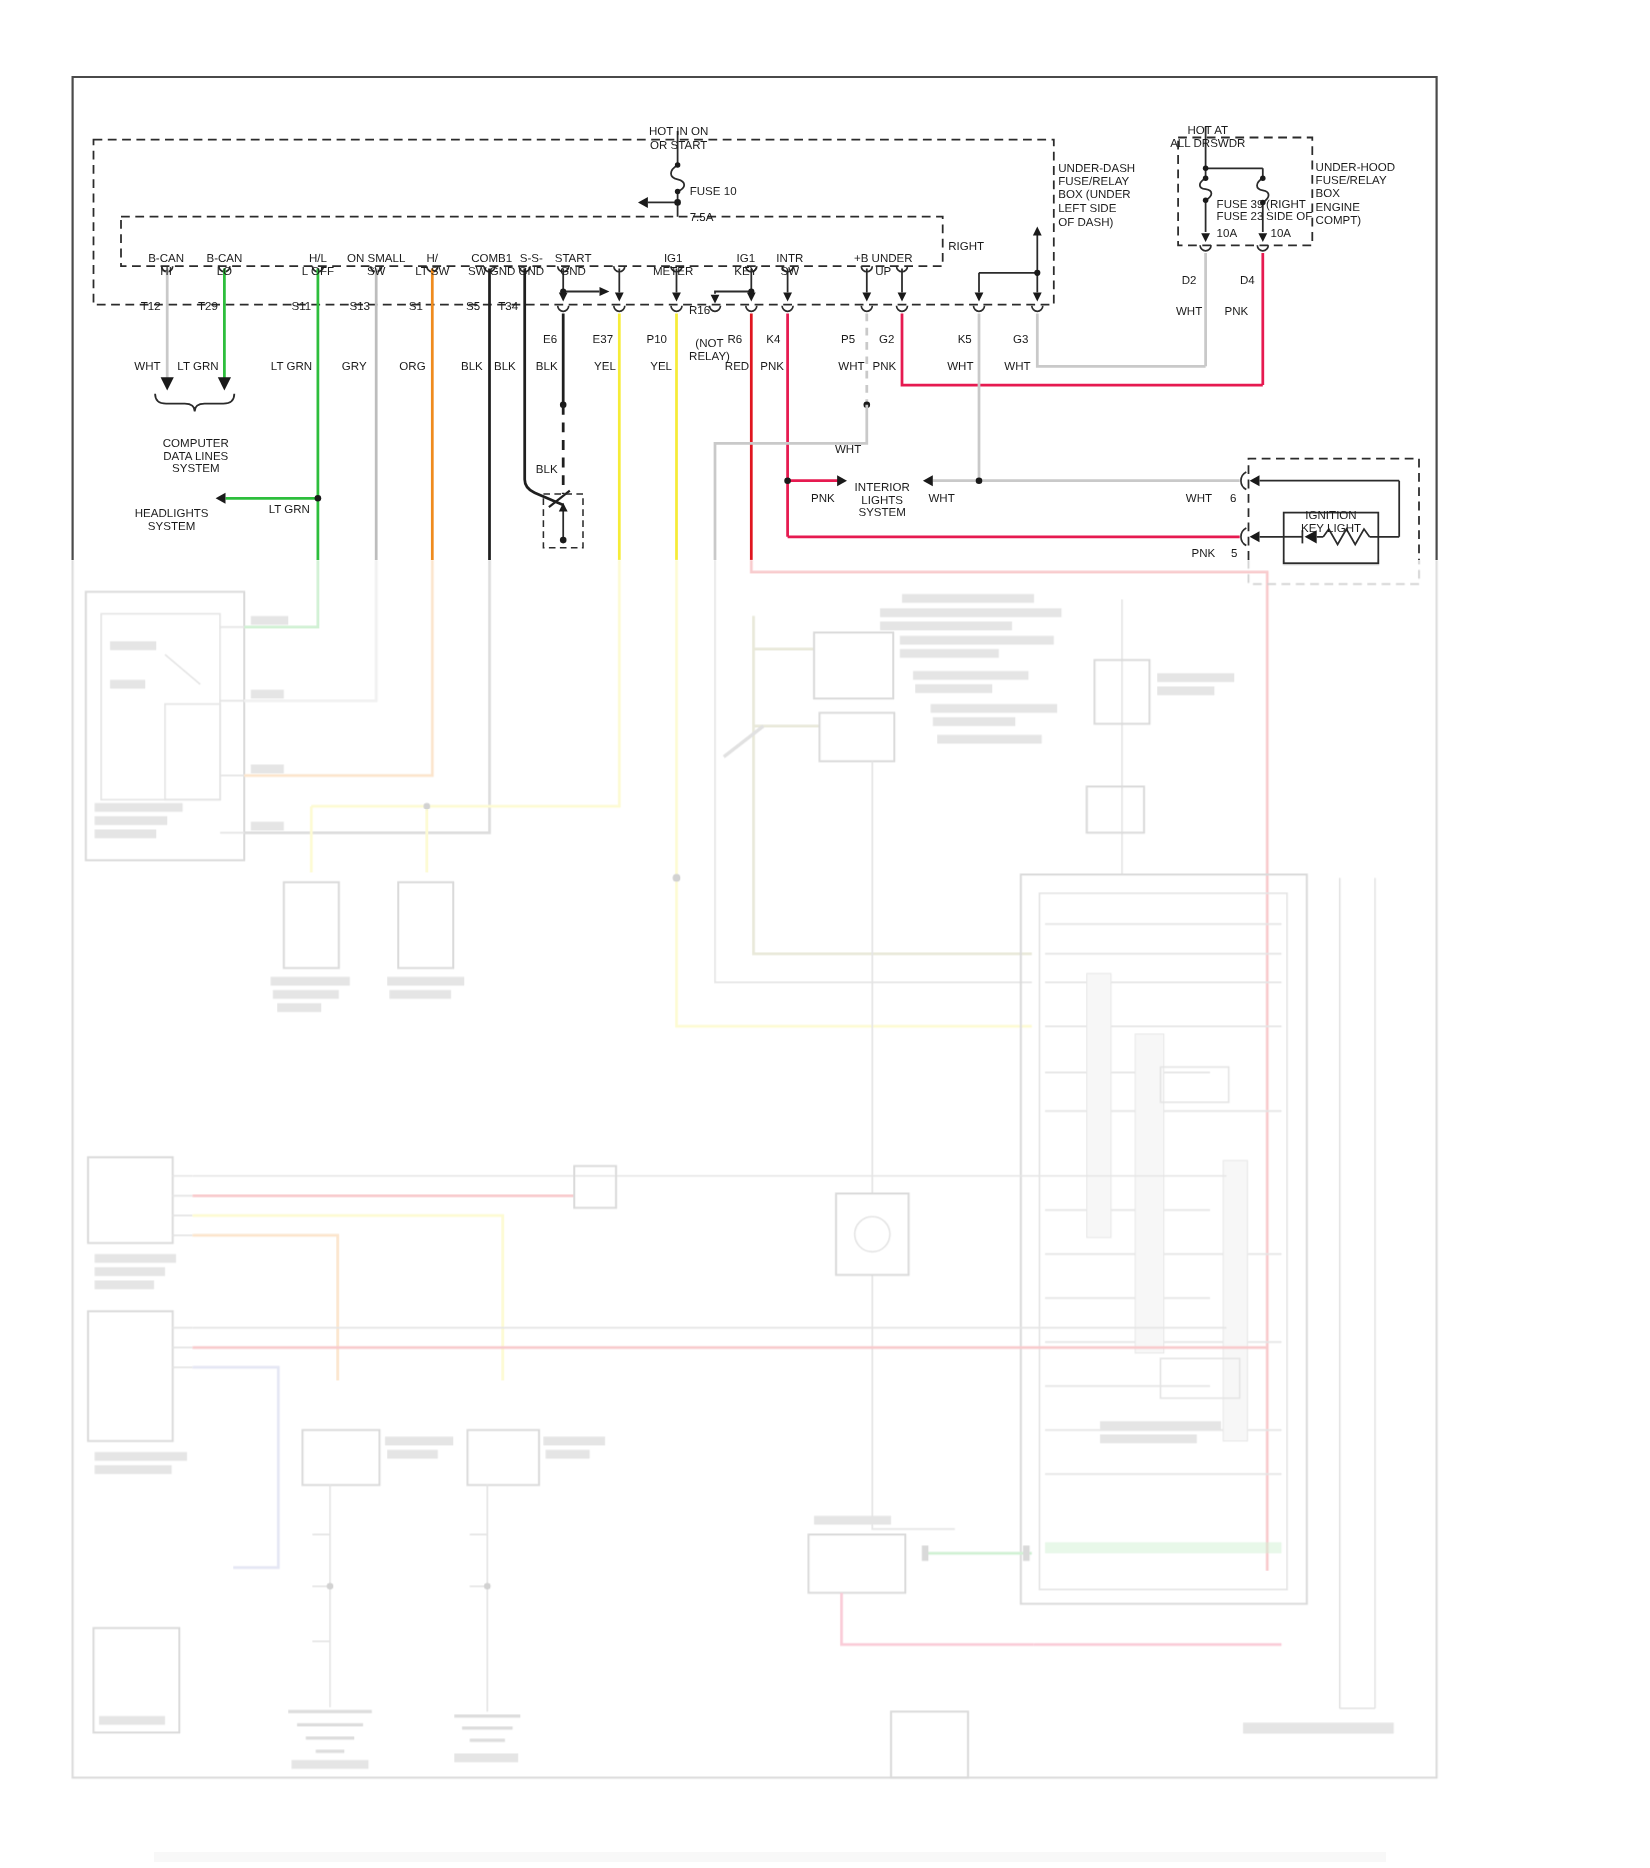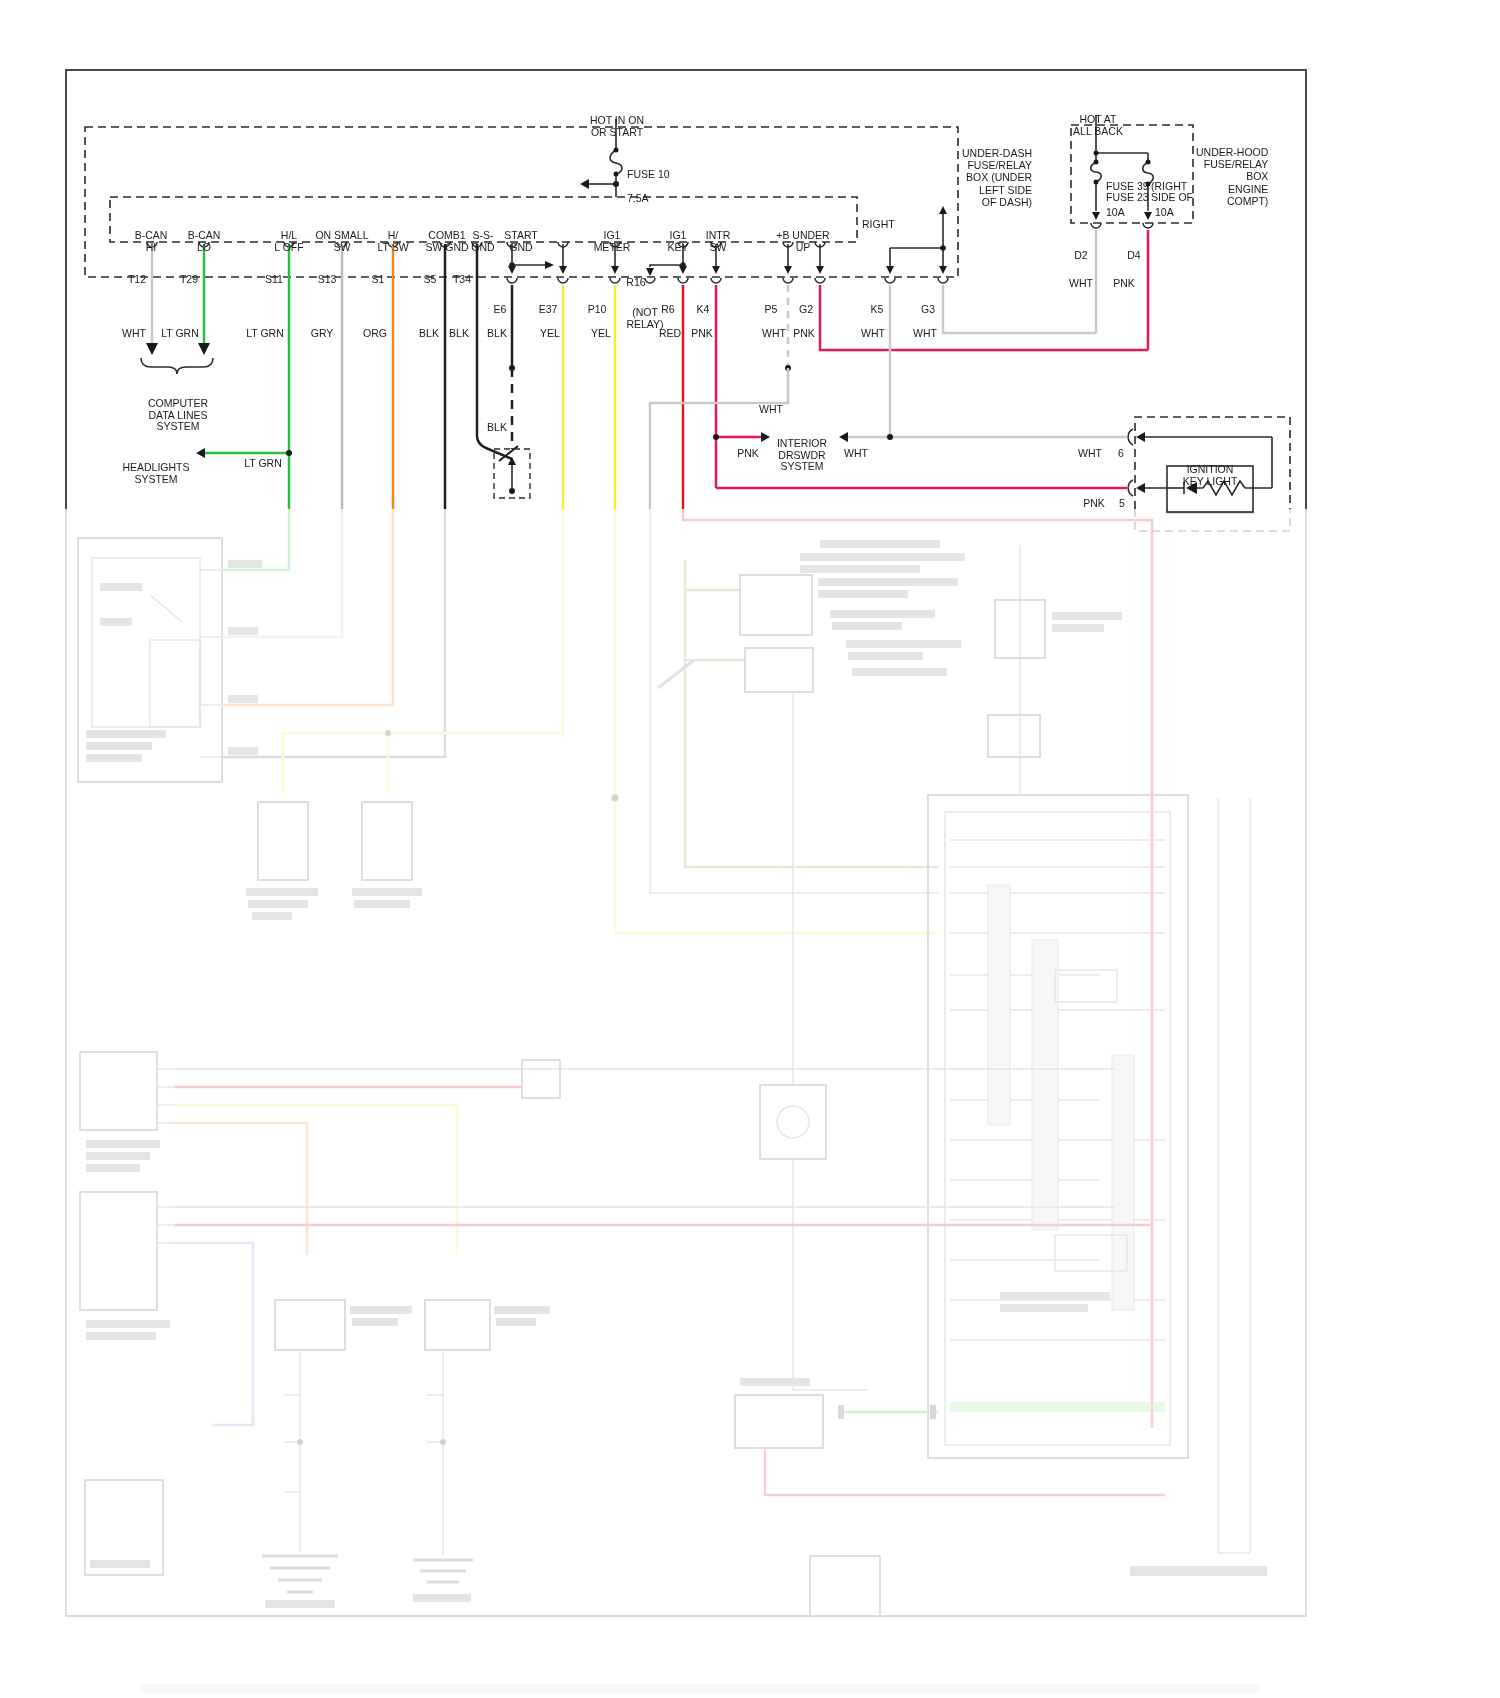--- a/index.html
+++ b/index.html
@@ -3,21 +3,21 @@
 <meta charset="utf-8">
 <style>
   html,body{margin:0;padding:0;background:#fff;}
   .stage{position:relative;width:1500px;height:1698px;background:#fff;overflow:hidden;
          font-family:"Liberation Sans", sans-serif;}
   svg{position:absolute;left:0;top:0;}
   .labels{position:absolute;left:0;top:12px;width:100%;height:100%;margin-top:13px;}
   .lb{position:absolute;font-size:10.5px;line-height:11.5px;color:#1a1a1a;white-space:pre-line;
       transform:translateX(-50%);text-align:center;}
   .lbl{position:absolute;font-size:10.5px;line-height:12.2px;color:#1a1a1a;white-space:pre-line;
-      text-align:right;}
+      text-align:left;}
   .wire{fill:none;stroke-width:2.5;}
   .thin{fill:none;stroke:#2b2b2b;stroke-width:1.6;}
   .dashbox{fill:none;stroke:#2b2b2b;stroke-width:1.6;stroke-dasharray:8 5;}
   .bump{fill:none;stroke:#2b2b2b;stroke-width:1.5;}
   .bar{fill:#8a8a8a;}
   .fbox{fill:none;stroke:#5a5a5a;stroke-width:1.8;}
   .fline{fill:none;stroke:#8a8a8a;stroke-width:1.5;}
 </style>
 </head>
 <body>
@@ -286,21 +286,21 @@
 OR START</span>
     <span class="lbl" style="left:627px;top:143px">FUSE 10</span>
     <span class="lbl" style="left:627px;top:167px">7.5A</span>
     <span class="lbl" style="left:862px;top:193px">RIGHT</span>
     <span class="lbl" style="left:962px;top:122px">UNDER-DASH
 FUSE/RELAY
 BOX (UNDER
 LEFT SIDE
 OF DASH)</span>
     <span class="lb" style="left:1098px;top:89px">HOT AT
-ALL BACK</span>
+ALL DRSWDR</span>
     <span class="lbl" style="left:1106px;top:155px">FUSE 39</span>
     <span class="lbl" style="left:1106px;top:166px">FUSE 23</span>
     <span class="lbl" style="left:1106px;top:181px">10A</span>
     <span class="lbl" style="left:1151px;top:155px">(RIGHT</span>
     <span class="lbl" style="left:1151px;top:166px">SIDE OF</span>
     <span class="lbl" style="left:1155px;top:181px">10A</span>
     <span class="lbl" style="left:1196px;top:121px">UNDER-HOOD
 FUSE/RELAY
 BOX
 ENGINE
@@ -376,21 +376,21 @@
 
     <span class="lb" style="left:178px;top:373px">COMPUTER
 DATA LINES
 SYSTEM</span>
     <span class="lb" style="left:156px;top:437px">HEADLIGHTS
 SYSTEM</span>
     <span class="lb" style="left:263px;top:433px">LT GRN</span>
     <span class="lb" style="left:771px;top:379px">WHT</span>
     <span class="lb" style="left:748px;top:423px">PNK</span>
     <span class="lb" style="left:802px;top:413px">INTERIOR
-DRSWDR
+LIGHTS
 SYSTEM</span>
     <span class="lb" style="left:856px;top:423px">WHT</span>
 
     <span class="lb" style="left:1090px;top:423px">WHT</span>
     <span class="lb" style="left:1121px;top:423px">6</span>
     <span class="lb" style="left:1094px;top:473px">PNK</span>
     <span class="lb" style="left:1122px;top:473px">5</span>
     <span class="lb" style="left:1210px;top:439px">IGNITION
 KEY LIGHT</span>
   </div>

